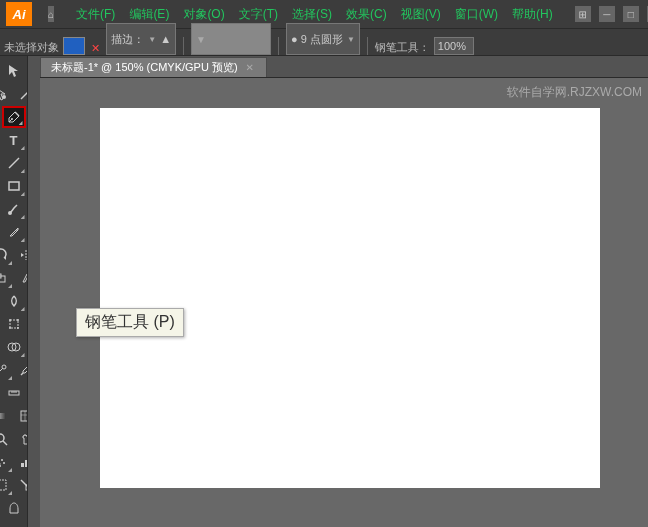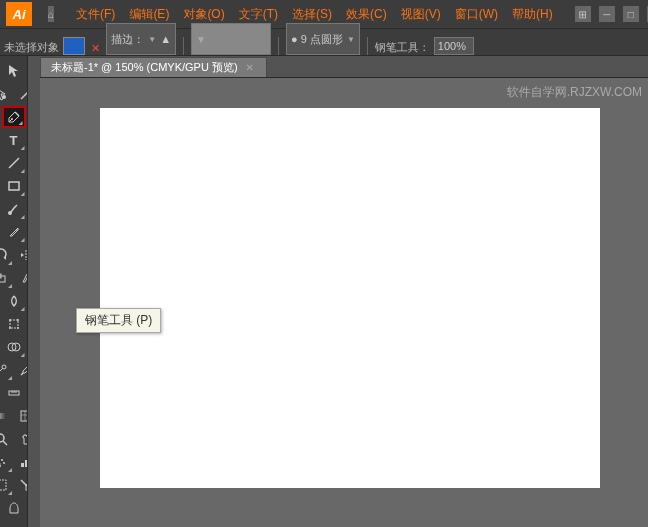--- a/index.html
+++ b/index.html
@@ -36,21 +36,21 @@
       font-style: italic;
       flex-shrink: 0;
     }
     .menu-bar {
       display: flex;
       gap: 2px;
       flex: 1;
     }
     .menu-item {
       padding: 2px 6px;
-      color: #f97316;
+      color: #22c55e;
       font-size: 12px;
       cursor: pointer;
       white-space: nowrap;
     }
     .title-right {
       display: flex;
       align-items: center;
       gap: 8px;
       margin-left: auto;
     }
@@ -234,21 +234,21 @@
     }
 
     
     #tooltip {
       position: absolute;
       top: 230px;
       left: 36px;
       background: #f5f5e8;
       border: 1px solid #aaa;
       padding: 3px 8px;
-      font-size: 12px;
+      font-size: 16px;
       color: #333;
       white-space: nowrap;
       z-index: 100;
       box-shadow: 1px 1px 3px rgba(0,0,0,0.3);
     }
 
     
     .tool-pair {
       display: flex;
       gap: 1px;

